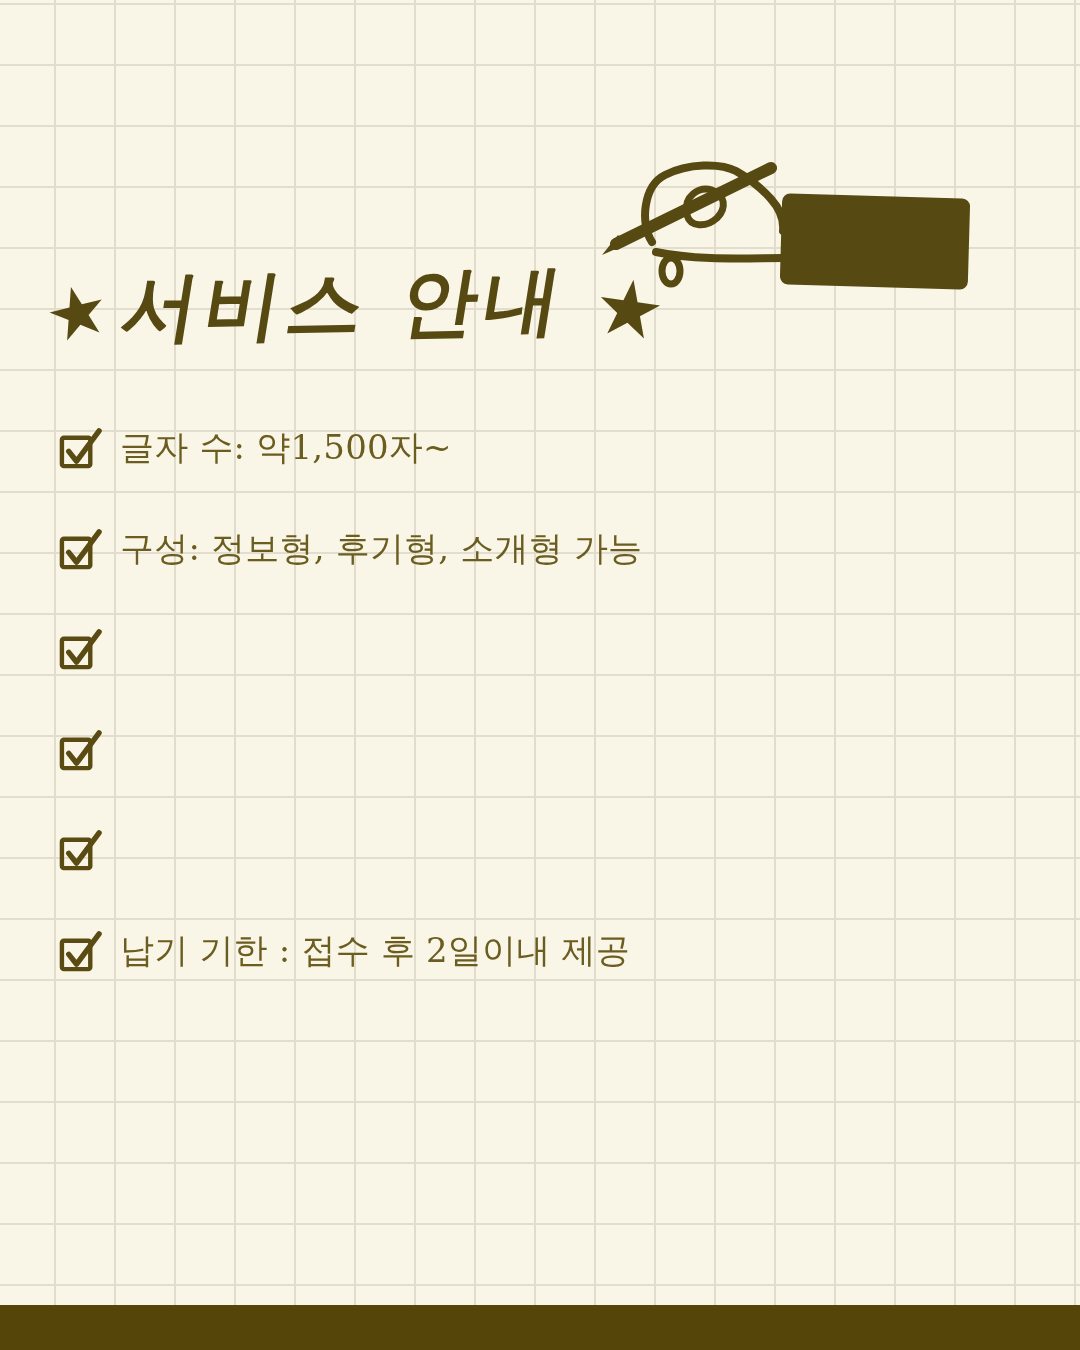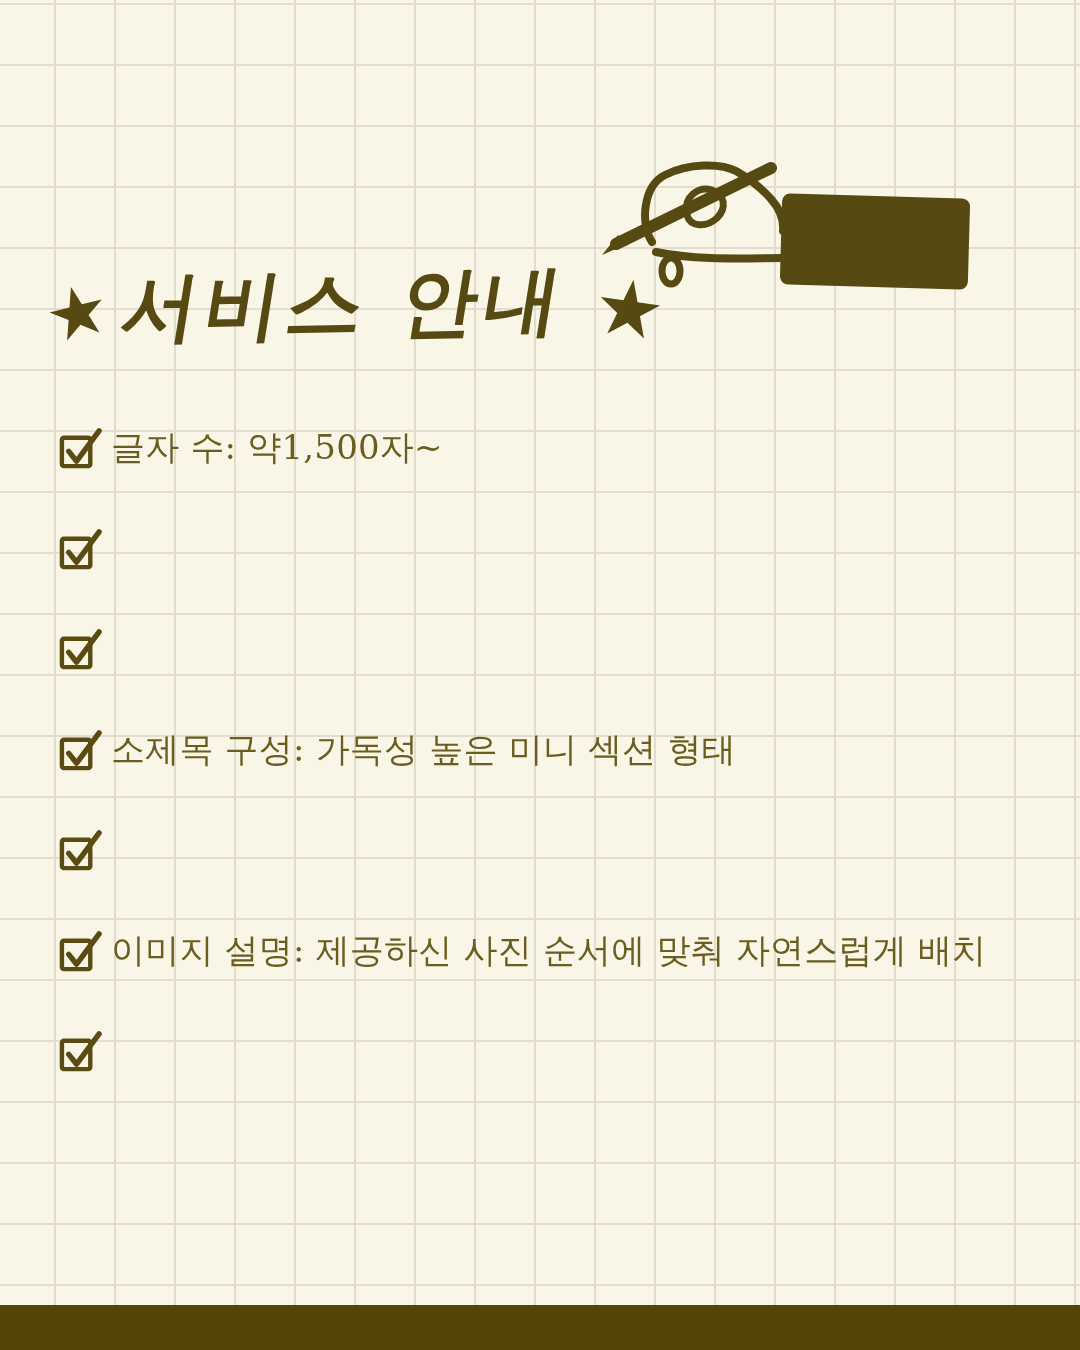--- a/index.html
+++ b/index.html
@@ -36,21 +36,21 @@
   }
   
   .illustration{
     position:absolute;left:598px;top:138px;width:385px;height:170px;
   }
   
   .checklist{
     position:absolute;left:58px;top:398px;width:980px;
   }
   .row{
-    height:100.5px;display:flex;align-items:center;gap:8px;
+    height:100.5px;display:flex;align-items:center;gap:17px;
   }
   .checkbox{flex:0 0 auto;display:inline-flex;}
   .row-label{
     font-size:34px;color:#6A5D1F;letter-spacing:0.2px;white-space:nowrap;
     font-family:"DejaVu Serif","Liberation Serif",serif;
   }
   
   .bottom-bar{
     position:absolute;left:0;bottom:0;width:1080px;height:45px;
     background:#554508;
@@ -94,66 +94,58 @@
       <span class="row-label">글자 수: 약1,500자~</span>
     </div>
 
     <div class="row">
       <span class="checkbox">
         <svg viewBox="0 0 46 47" width="45" height="46" xmlns="http://www.w3.org/2000/svg">
           <rect x="4" y="13" width="29" height="29" rx="2" fill="none" stroke="#5A4B12" stroke-width="4.5"></rect>
           <path d="M11 27 L19 37 L42 6" fill="none" stroke="#5A4B12" stroke-width="5.5" stroke-linecap="round" stroke-linejoin="round"></path>
         </svg>
       </span>
+      <span class="row-label">구성: 정보형, 후기형, 소개형 가능</span>
+    </div>
+
+
+    <div class="row">
+      <span class="checkbox">
+        <svg viewBox="0 0 46 47" width="45" height="46" xmlns="http://www.w3.org/2000/svg">
+          <rect x="4" y="13" width="29" height="29" rx="2" fill="none" stroke="#5A4B12" stroke-width="4.5"></rect>
+          <path d="M11 27 L19 37 L42 6" fill="none" stroke="#5A4B12" stroke-width="5.5" stroke-linecap="round" stroke-linejoin="round"></path>
+        </svg>
+      </span>
     </div>
 
 
     <div class="row">
       <span class="checkbox">
         <svg viewBox="0 0 46 47" width="45" height="46" xmlns="http://www.w3.org/2000/svg">
           <rect x="4" y="13" width="29" height="29" rx="2" fill="none" stroke="#5A4B12" stroke-width="4.5"></rect>
           <path d="M11 27 L19 37 L42 6" fill="none" stroke="#5A4B12" stroke-width="5.5" stroke-linecap="round" stroke-linejoin="round"></path>
         </svg>
       </span>
     </div>
 
     <div class="row">
       <span class="checkbox">
         <svg viewBox="0 0 46 47" width="45" height="46" xmlns="http://www.w3.org/2000/svg">
           <rect x="4" y="13" width="29" height="29" rx="2" fill="none" stroke="#5A4B12" stroke-width="4.5"></rect>
           <path d="M11 27 L19 37 L42 6" fill="none" stroke="#5A4B12" stroke-width="5.5" stroke-linecap="round" stroke-linejoin="round"></path>
         </svg>
       </span>
-      <span class="row-label">소제목 구성: 가독성 높은 미니 섹션 형태</span>
     </div>
 
     <div class="row">
       <span class="checkbox">
         <svg viewBox="0 0 46 47" width="45" height="46" xmlns="http://www.w3.org/2000/svg">
           <rect x="4" y="13" width="29" height="29" rx="2" fill="none" stroke="#5A4B12" stroke-width="4.5"></rect>
           <path d="M11 27 L19 37 L42 6" fill="none" stroke="#5A4B12" stroke-width="5.5" stroke-linecap="round" stroke-linejoin="round"></path>
         </svg>
       </span>
-    </div>
-
-    <div class="row">
-      <span class="checkbox">
-        <svg viewBox="0 0 46 47" width="45" height="46" xmlns="http://www.w3.org/2000/svg">
-          <rect x="4" y="13" width="29" height="29" rx="2" fill="none" stroke="#5A4B12" stroke-width="4.5"></rect>
-          <path d="M11 27 L19 37 L42 6" fill="none" stroke="#5A4B12" stroke-width="5.5" stroke-linecap="round" stroke-linejoin="round"></path>
-        </svg>
-      </span>
-      <span class="row-label">이미지 설명: 제공하신 사진 순서에 맞춰 자연스럽게 배치</span>
-    </div>
-
-    <div class="row">
-      <span class="checkbox">
-        <svg viewBox="0 0 46 47" width="45" height="46" xmlns="http://www.w3.org/2000/svg">
-          <rect x="4" y="13" width="29" height="29" rx="2" fill="none" stroke="#5A4B12" stroke-width="4.5"></rect>
-          <path d="M11 27 L19 37 L42 6" fill="none" stroke="#5A4B12" stroke-width="5.5" stroke-linecap="round" stroke-linejoin="round"></path>
-        </svg>
-      </span>
+      <span class="row-label">납기 기한 : 접수 후 2일이내 제공</span>
     </div>
   </div>
 
   <div class="bottom-bar"></div>
 
 </div>
 
 </body></html>

